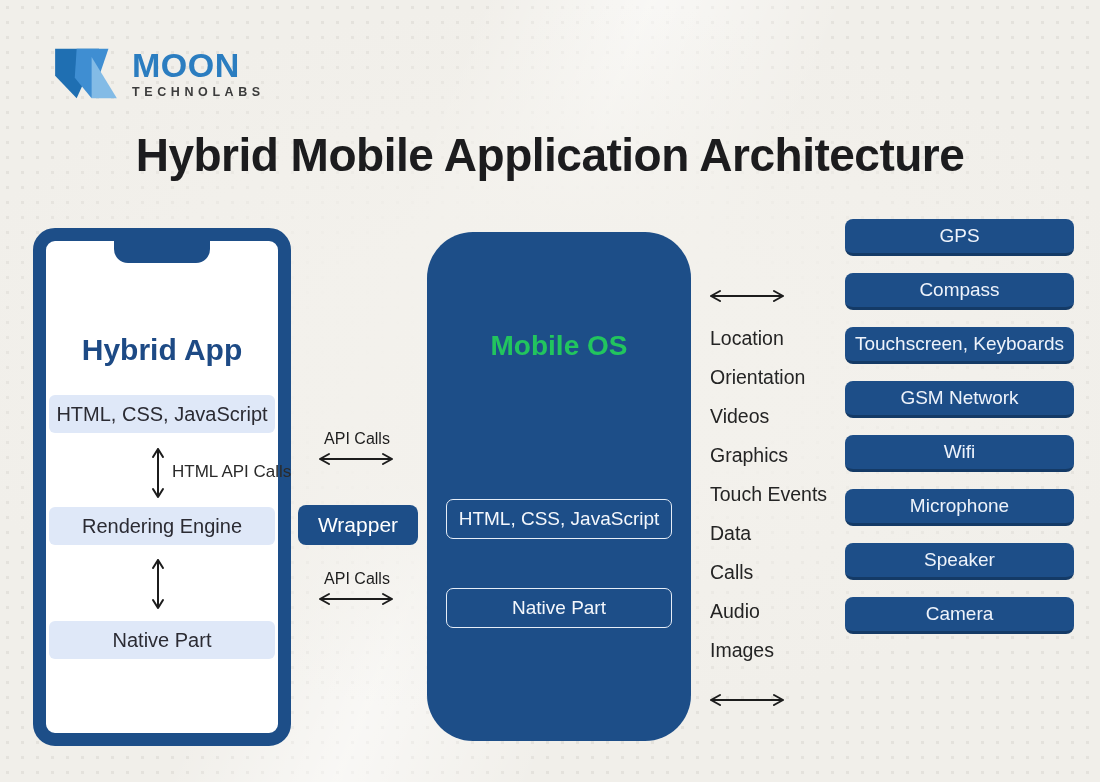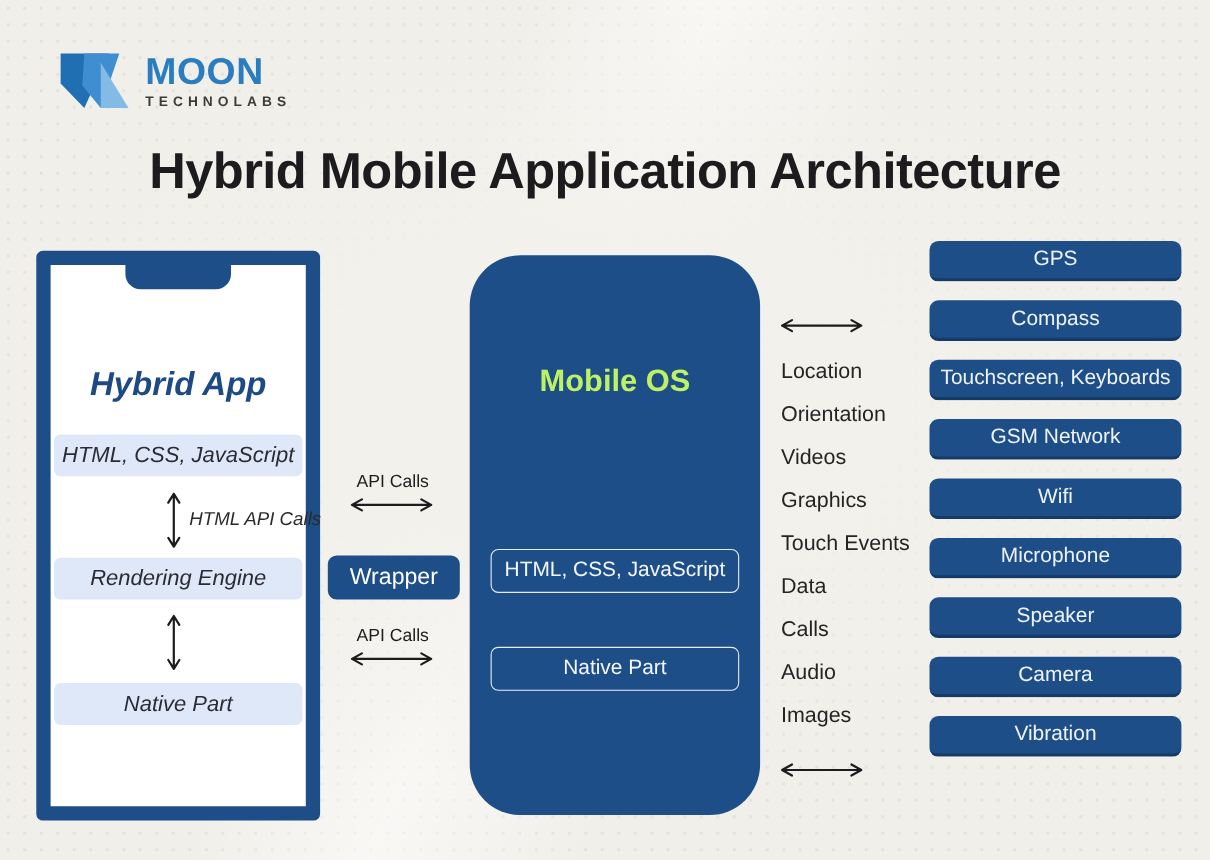--- a/index.html
+++ b/index.html
@@ -24,21 +24,21 @@
 
   .page-title {
     position:absolute; top:128px; left:0; width:100%;
     text-align:center; font-size:46px; font-weight:bold;
     color:#1c1c1e; letter-spacing:-0.5px;
   }
 
   
   .phone {
     position:absolute; left:33px; top:228px; width:258px; height:518px;
-    background:#fff; border:13px solid #1d4e88; border-radius:6px;font-style:italic;
+    background:#fff; border:13px solid #1d4e88; border-radius:22px;
   }
   .notch {
     position:absolute; top:0; left:50%; transform:translateX(-50%);
     width:96px; height:22px; background:#1d4e88;
     border-radius:0 0 14px 14px;
   }
   .phone-title {
     position:absolute; top:92px; left:0; width:100%; text-align:center;
     font-size:30px; font-weight:bold; color:#1d4a85;
   }
@@ -76,21 +76,21 @@
     font-size:21px; color:#fff;
   }
 
   
   .os {
     position:absolute; left:427px; top:232px; width:264px; height:509px;
     background:#1d4e88; border-radius:46px;
   }
   .os-title {
     position:absolute; top:98px; left:0; width:100%; text-align:center;
-    font-size:28px; font-weight:bold; color:#bef264;
+    font-size:28px; font-weight:bold; color:#22c55e;
   }
   .os-box {
     position:absolute; left:19px; width:226px; height:40px;
     border:1.5px solid #e6edf7; border-radius:7px;
     display:flex; align-items:center; justify-content:center;
     font-size:19px; color:#f4f7fc;
   }
   .os-box-web { top:267px; }
   .os-box-native { top:356px; }
 
@@ -195,16 +195,15 @@
 
   <div class="devices">
     <div class="device-btn">GPS</div>
     <div class="device-btn">Compass</div>
     <div class="device-btn">Touchscreen, Keyboards</div>
     <div class="device-btn">GSM Network</div>
     <div class="device-btn">Wifi</div>
     <div class="device-btn">Microphone</div>
     <div class="device-btn">Speaker</div>
     <div class="device-btn">Camera</div>
-    <div class="device-btn">Vibration</div>
   </div>
 
 </div>
 
 </body></html>

